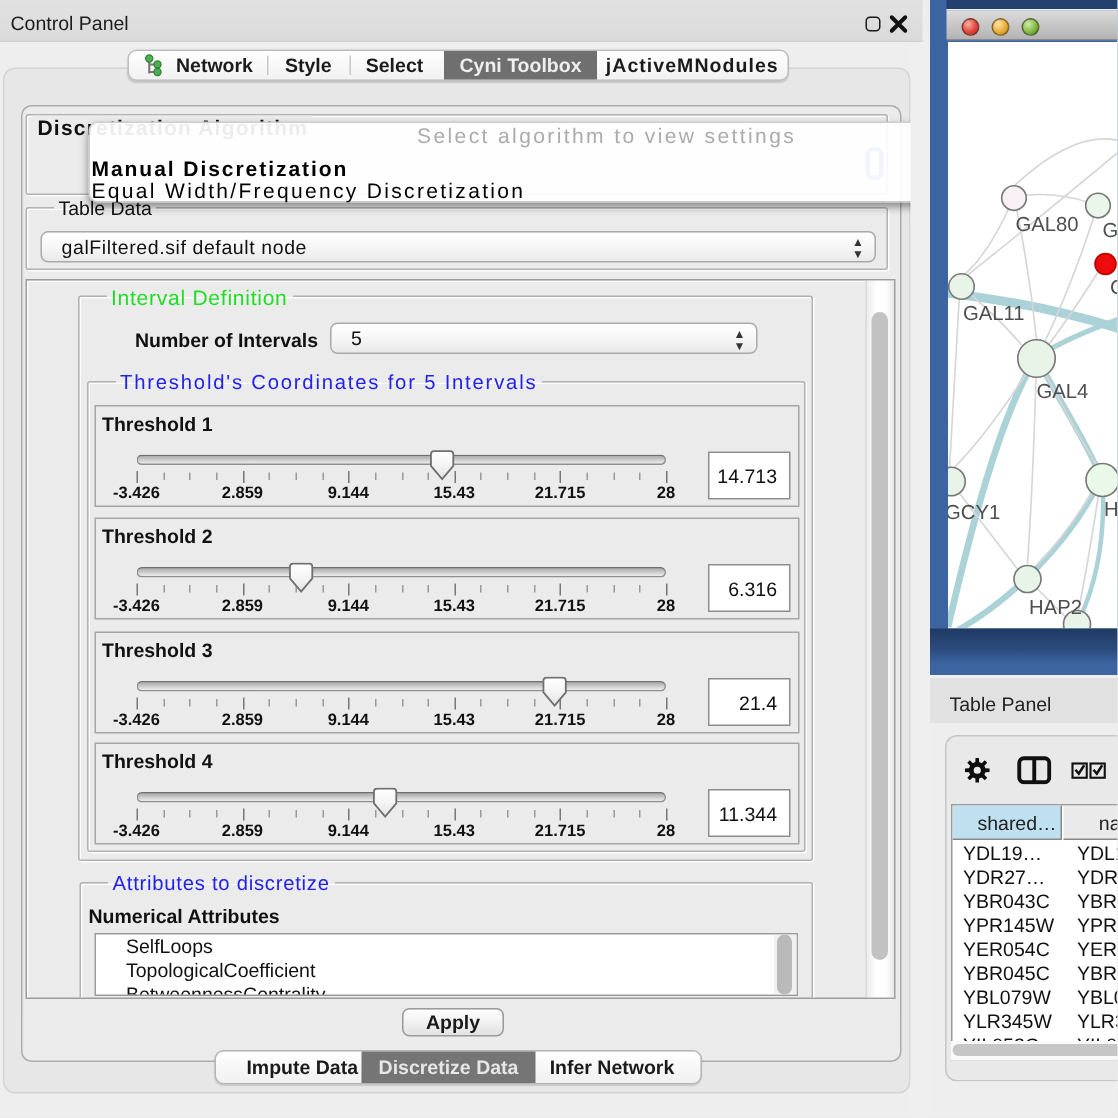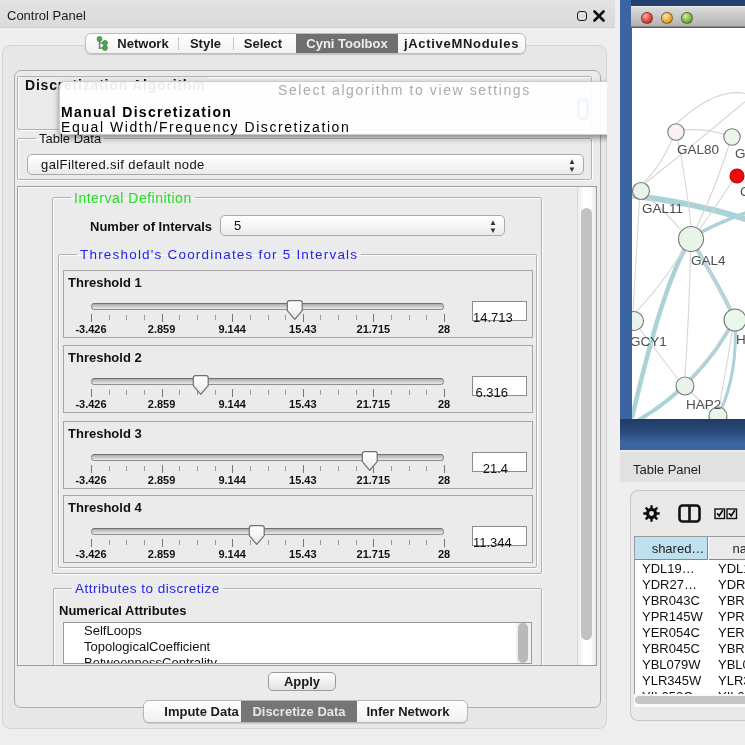--- a/index.html
+++ b/index.html
@@ -34,21 +34,21 @@
 #vsbthumb { position:absolute; left:3px; top:21px; width:11px; height:432px; background:#c2c2c2; border-radius:6px; }
 
 
 .tpanel { position:absolute; left:45px; width:470px; height:68px; border:1px solid #a6a6a6; }
 .ttitle { position:absolute; left:4px; top:4px; font-size:13px; font-weight:bold; color:#111; }
 .track { position:absolute; left:27px; top:32px; width:353px; height:7px; border-radius:3.5px; background:linear-gradient(#ababab,#cfcfcf 55%,#ececec); border:1px solid #8f8f8f; border-top-color:#707070; }
 .tick { position:absolute; top:44px; width:1px; height:5px; background:#999; }
 .tickM { position:absolute; top:43px; width:1px; height:8px; background:#777; }
 .tlab { position:absolute; top:52px; width:60px; text-align:center; font-size:11px; font-weight:bold; color:#111; }
 .thumb { position:absolute; top:29px; }
-.vbox { position:absolute; left:408px; top:30px; width:55px; height:20px; background:#ffffff; border:1px solid #8c8c8c; font-size:13px; color:#111; text-align:right; line-height:31px; padding-right:18px; }
+.vbox { position:absolute; left:408px; top:30px; width:55px; height:32px; background:#ffffff; border:1px solid #8c8c8c; font-size:13px; color:#111; text-align:right; line-height:31px; padding-right:8px; }
 
 
 #attrlist { position:absolute; left:45px; top:435px; width:469px; height:42px; background:#ffffff; border:1px solid #9a9a9a; font-size:13px; color:#111; overflow:hidden; }
 #attrlist .ali { padding-left:20px; height:16px; line-height:16px; }
 #alsb { position:absolute; left:452px; top:0px; width:16px; height:40px; background:#f0f0f0; }
 #alsbthumb { position:absolute; left:2px; top:0px; width:10px; height:40px; background:#b9b9b9; border-radius:5px; }
 
 
 #applybtn { position:absolute; left:268px; top:672px; width:68px; height:19px; background:linear-gradient(#ffffff,#eeeeee 60%,#e2e2e2); border:1px solid #9a9a9a; border-radius:5px; text-align:center; font-size:13px; font-weight:bold; color:#1a1a1a; line-height:17px; }
 

